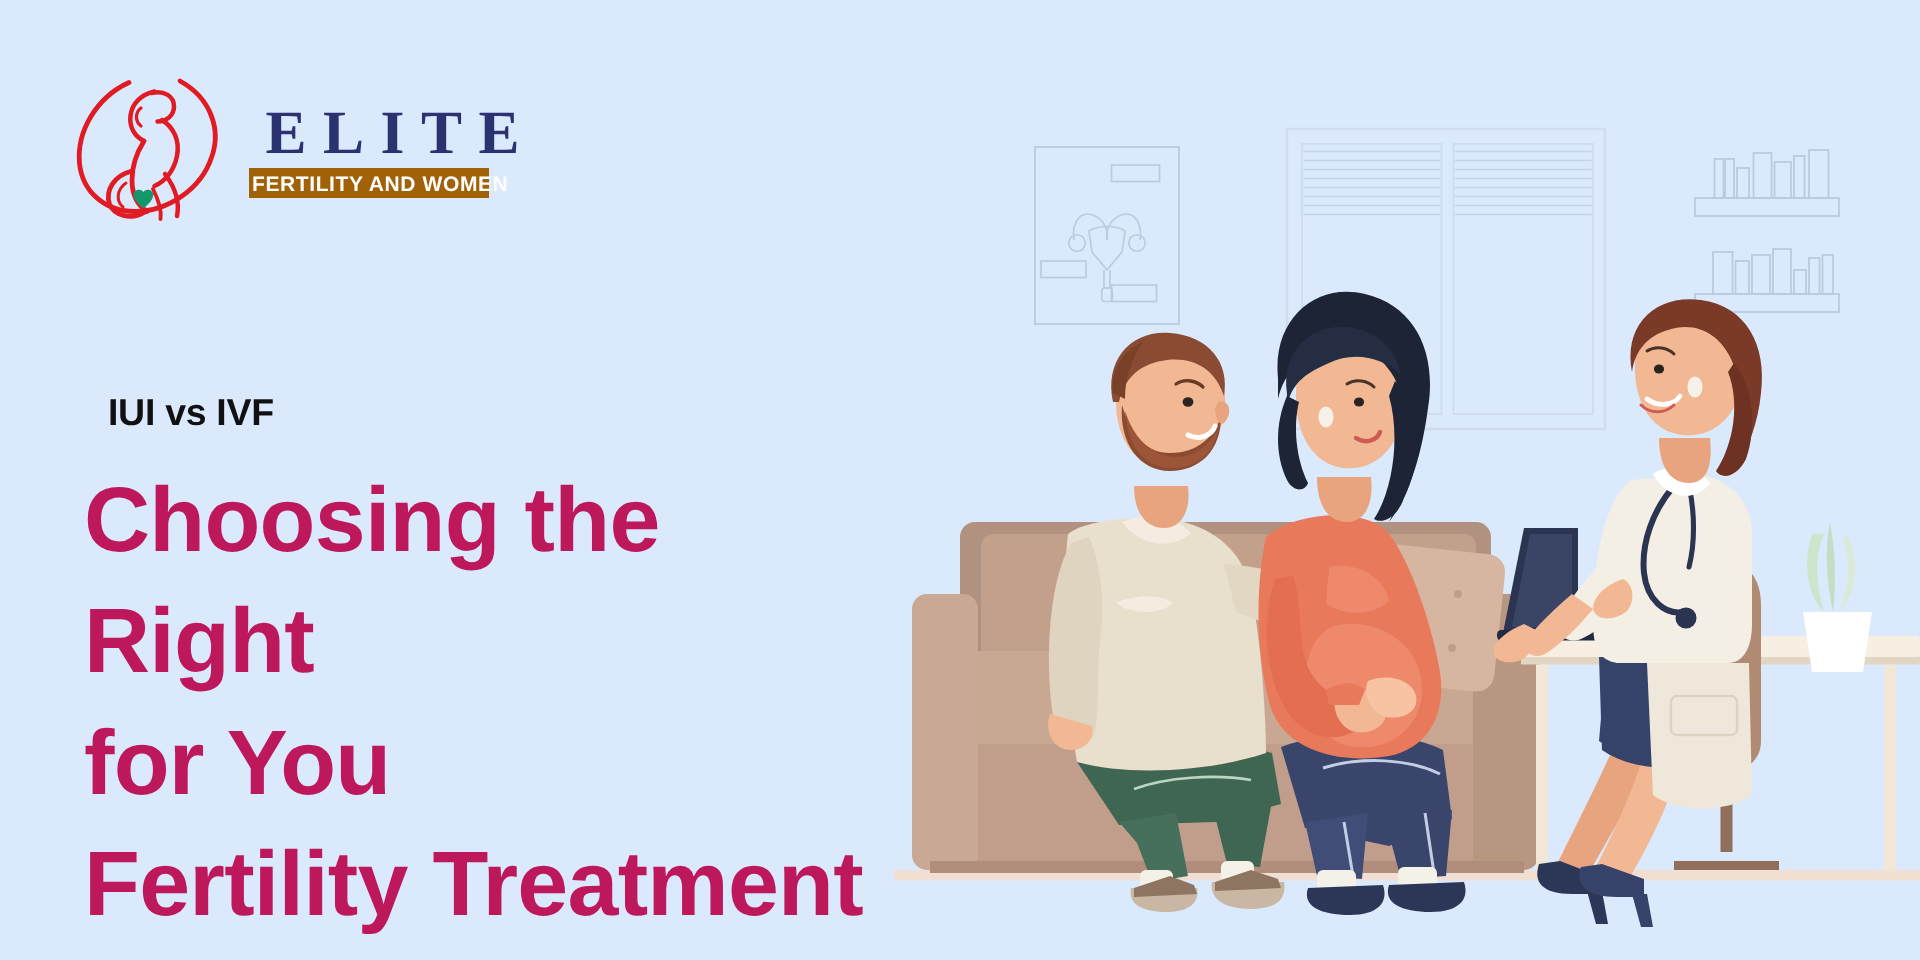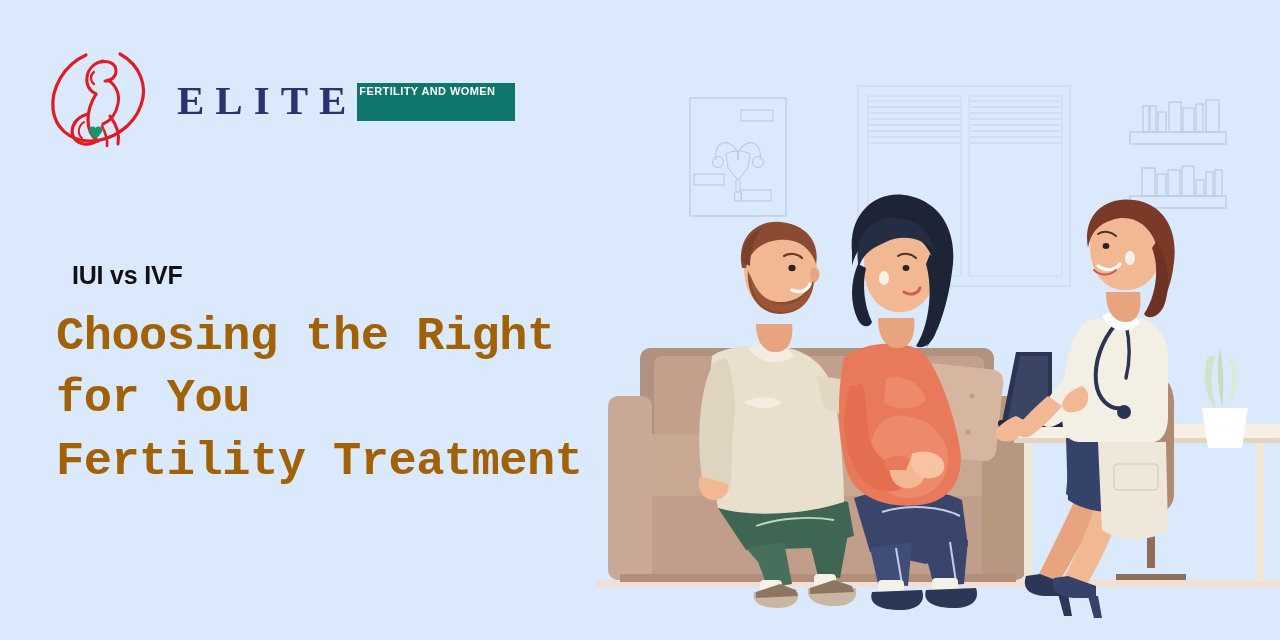--- a/index.html
+++ b/index.html
@@ -33,41 +33,41 @@
     align-items: center;
     gap: 14px;
   }
   .logo-mark {
     width: 104px;
     height: 112px;
     flex: 0 0 auto;
   }
   .logo-word {
     display: flex;
-    flex-direction: row;
+    flex-direction: column;
     align-items: stretch;
     width: 160px;
     margin-top: 4px;
   }
   .logo-elite {
     font-family: "Liberation Serif", serif;
     font-size: 41px;
     font-weight: 700;
     color: #2b3270;
     letter-spacing: 11px;
     line-height: 1;
     text-align: center;
     text-indent: 11px;
   }
   .logo-tagline {
     margin-top: 3px;
-    background: #0f766e;
+    background: #a16207;
     color: #ffffff;
     font-family: "Liberation Sans", sans-serif;
-    font-size: 11px;
+    font-size: 14px;
     font-weight: 700;
     letter-spacing: 0.4px;
     text-align: center;
     padding: 3px 20px 3px 2px;
     line-height: 1.05;
     white-space: nowrap;
   }
 
   
   .copy {
@@ -79,26 +79,25 @@
   .eyebrow {
     font-size: 25px;
     font-weight: 700;
     color: #111111;
     letter-spacing: -0.2px;
     line-height: 1.1;
     margin-bottom: 16px;
     margin-left: 16px;
   }
   .headline {
-    font-size: 47px;
+    font-size: 61px;
     font-weight: 700;
-    color: #a16207;
+    color: #be185d;
     line-height: 1.33;
     letter-spacing: -0.5px;
-    font-family: Liberation Mono, monospace;
   }
   .headline .hl-line { display: block; }
 
   
   .illustration {
     position: absolute;
     left: 596px;
     top: 56px;
     width: 684px;
     height: 584px;

